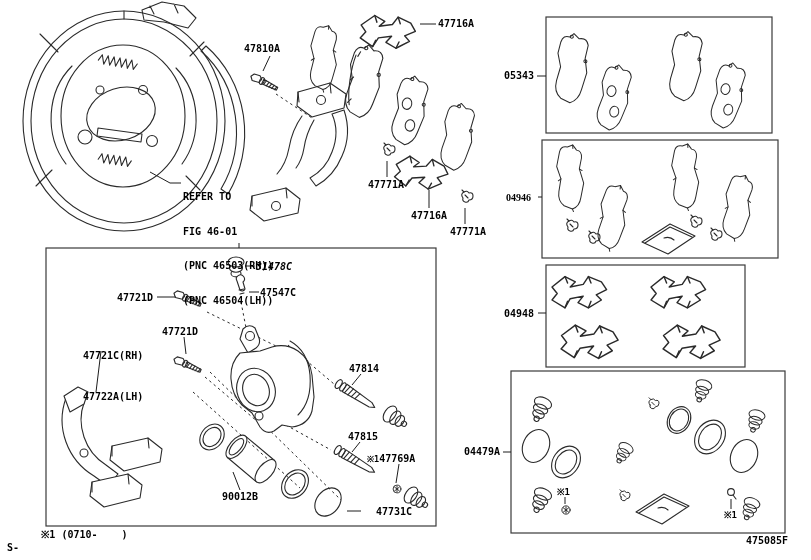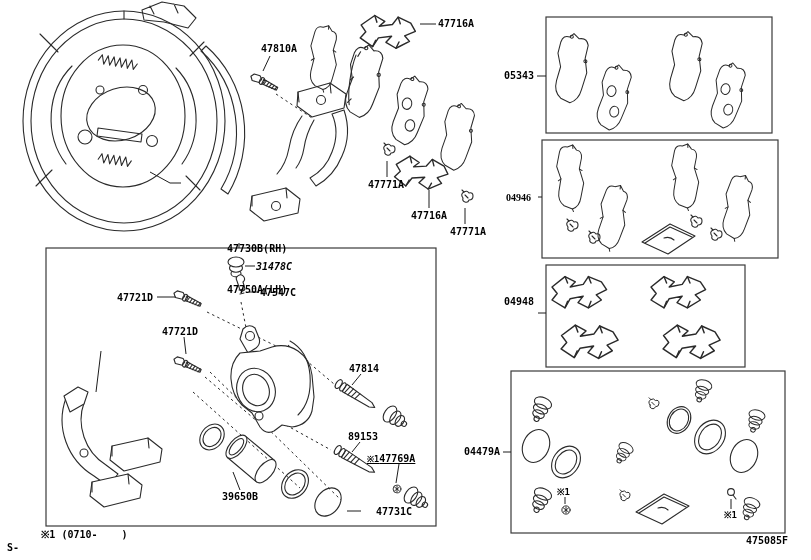--- a/index.html
+++ b/index.html
@@ -271,48 +271,54 @@
       <ellipse rx="11.5" ry="15.5"></ellipse>
     </g>
     <use href="#pin" transform="translate(337,383) rotate(33)"></use>
     <use href="#boot" transform="translate(390,414) rotate(-55)"></use>
     <use href="#pin" transform="translate(336,449) rotate(31)"></use>
     <use href="#nut" transform="translate(397,489) scale(0.85)"></use>
     <use href="#boot" transform="translate(411,495) rotate(-55)"></use>
   </g>
 </svg>
 
-  <div class="lbl" style="left:261px; top:43px;">47810A</div>
+  <div class="lbl" style="left:244px; top:43px;">47810A</div>
   <div class="lbl" style="left:438px; top:18px;">47716A</div>
   <div class="lbl" style="left:504px; top:70px;">05343</div>
   <div class="lbl" style="left:368px; top:179px;">47771A</div>
   <div class="lbl" style="left:411px; top:210px;">47716A</div>
   <div class="lbl" style="left:450px; top:226px;">47771A</div>
   <div class="lbl" style="left:506px; top:192px;font-family:Liberation Serif, serif;">04946</div>
-  <div class="lbl" style="left:504px; top:296px;">04948</div>
+  <div class="lbl" style="left:504px; top:308px;">04948</div>
   <div class="lbl" style="left:464px; top:446px;">04479A</div>
 
-
-  <div class="lbl lh14" style="left:227px; top:215px;">
-    <div>47730B(RH)</div>
-    <div>47750A(LH)</div>
+  <div class="lbl" style="left:183px; top:168px;">
+    <div>REFER TO</div>
+    <div>FIG 46-01</div>
+    <div>(PNC 46503(RH))</div>
+    <div>(PNC 46504(LH))</div>
   </div>
+
 
   <div class="lbl" style="left:256px; top:261px;font-style:italic;">31478C</div>
   <div class="lbl" style="left:260px; top:287px;">47547C</div>
   <div class="lbl" style="left:117px; top:292px;">47721D</div>
   <div class="lbl" style="left:162px; top:326px;">47721D</div>
 
+  <div class="lbl lh14" style="left:83px; top:322px;">
+    <div>47721C(RH)</div>
+    <div>47722A(LH)</div>
+  </div>
 
   <div class="lbl" style="left:349px; top:363px;">47814</div>
-  <div class="lbl" style="left:348px; top:431px;">89153</div>
-
-  <div class="lbl" style="left:367px; top:453px;text-decoration:underline;"><span class="refmark">※1</span><span>47769A</span></div>
-
-  <div class="lbl" style="left:222px; top:491px;">39650B</div>
+  <div class="lbl" style="left:348px; top:431px;">47815</div>
+
+  <div class="lbl" style="left:367px; top:453px;"><span class="refmark">※1</span><span>47769A</span></div>
+
+  <div class="lbl" style="left:222px; top:491px;">90012B</div>
   <div class="lbl" style="left:376px; top:506px;">47731C</div>
 
   <div class="lbl" style="left:557px; top:487px; font-size:9px;">※1</div>
   <div class="lbl" style="left:724px; top:510px; font-size:9px;">※1</div>
 
   <div class="lbl" style="left:41px; top:529px;">※1 (0710-    )</div>
   <div class="lbl" style="left:7px;  top:542px;">S-</div>
   <div class="lbl code" style="left:746px; top:535px;">475085F</div>
 
 </div>

